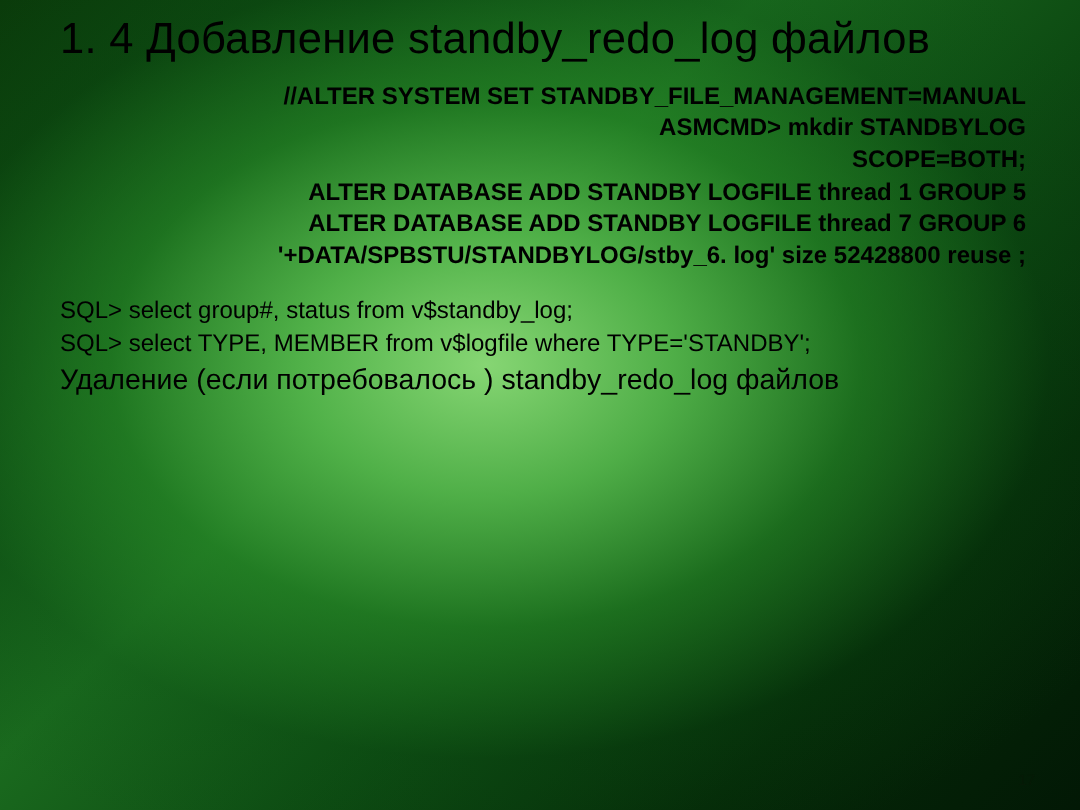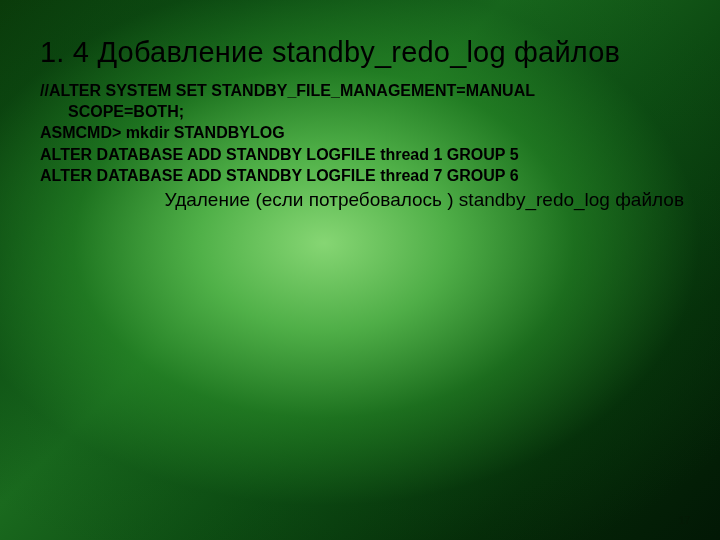--- a/index.html
+++ b/index.html
@@ -17,72 +17,76 @@
         #0a3a0a 0%,
         #0d4a12 20%,
         #1a6a1e 40%,
         #0d4a12 60%,
         #052a08 80%,
         #021805 100%);
     color: #000;
     position: relative;
   }
   .slide {
-    padding: 34px 36px 20px 40px;
+    padding: 8px 36px 20px 40px;
   }
   h1 {
     font-size: 29px;
     font-weight: normal;
     line-height: 1.25;
     margin-bottom: 10px;
     letter-spacing: 0.2px;
   }
   .code {
     font-size: 16px;
     line-height: 1.32;
     font-weight: bold;
   }
-  .code .line { display: block; }
+  .code .line { display: block; text-align: right; }
   .code .indent { padding-left: 28px; }
   .midtext {
     font-size: 16px;
     line-height: 1.35;
     margin-top: 16px;
   }
   .midtext .line { display: block; }
   .bigtext {
     font-size: 19px;
     line-height: 1.3;
     margin-top: 2px;
-    text-align: right;
   }
   .bigtext .line { display: block; }
   .pagenum {
     position: absolute;
     right: 30px;
     bottom: 14px;
     font-size: 10px;
     color: #061a06;
   }
 </style>
 </head>
 <body>
 
 <div class="slide">
 
   <h1>1. 4 Добавление standby_redo_log файлов</h1>
 
   <div class="code">
     <span class="line">//ALTER SYSTEM SET STANDBY_FILE_MANAGEMENT=MANUAL</span>
+    <span class="line">ASMCMD&gt;   mkdir  STANDBYLOG</span>
     <span class="line indent">SCOPE=BOTH;</span>
-    <span class="line">ASMCMD&gt;   mkdir  STANDBYLOG</span>
     <span class="line">ALTER DATABASE ADD STANDBY LOGFILE thread 1 GROUP  5</span>
     <span class="line">ALTER DATABASE ADD STANDBY LOGFILE thread 7  GROUP  6</span>
+    <span class="line">'+DATA/SPBSTU/STANDBYLOG/stby_6. log' size 52428800 reuse ;</span>
   </div>
 
+  <div class="midtext">
+    <span class="line">SQL&gt; select group#, status from v$standby_log;</span>
+    <span class="line">SQL&gt; select TYPE, MEMBER from v$logfile where TYPE='STANDBY';</span>
+  </div>
 
   <div class="bigtext">
     <span class="line">Удаление (если потребовалось ) standby_redo_log файлов</span>
   </div>
 
 </div>
 
 <div class="pagenum">17</div>
 
 </body></html>

